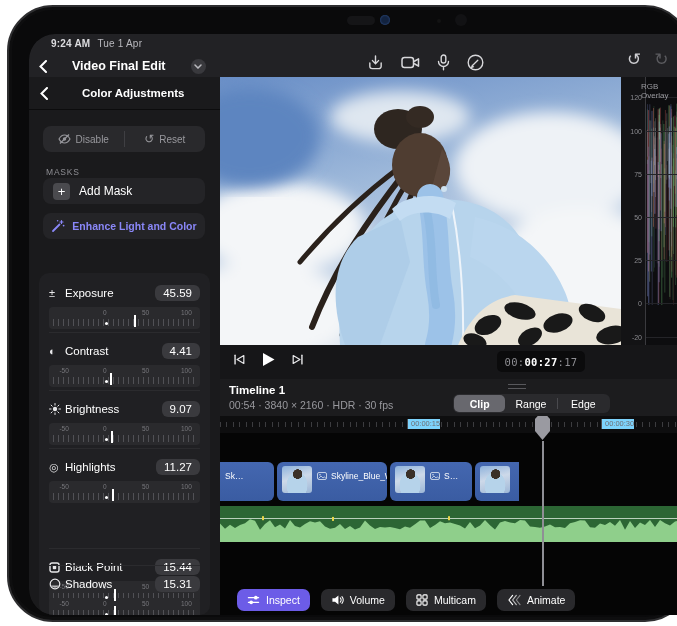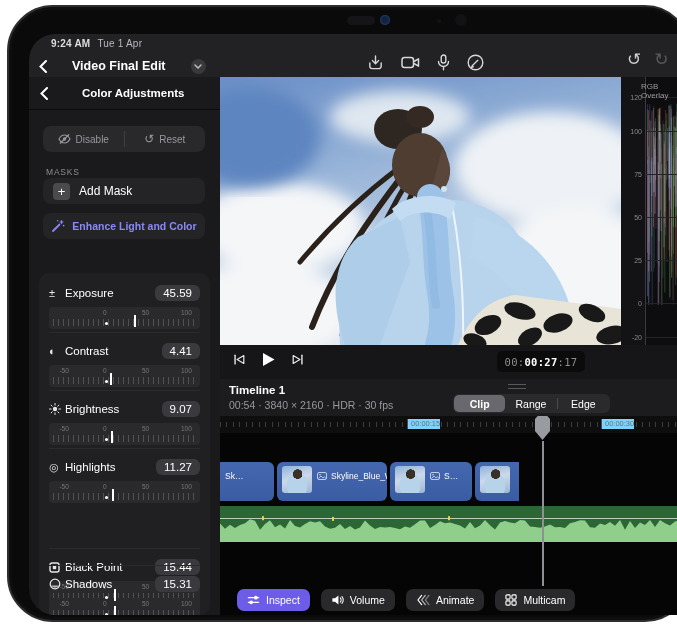--- a/index.html
+++ b/index.html
@@ -717,41 +717,41 @@
             <span>
               <svg width="13" height="12" viewBox="0 0 14 13">
                   <path d="M1.5 4.5 h2.8 L8 1.5 v10 L4.3 8.5 H1.5 Z" fill="#fff"></path>
                   <path d="M10 4.2 a3.6 3.6 0 0 1 0 4.6 M11.8 2.8 a6 6 0 0 1 0 7.4" stroke="#fff" stroke-width="1.1" fill="none" stroke-linecap="round"></path>
                 </svg>
             </span>
             <span>Volume</span>
           </div>
           <div class="bbtn">
             <span>
-              <svg width="14" height="12" viewBox="0 0 15 13">
-                  <g stroke="#fff" fill="none" stroke-width="1.3" stroke-linecap="round" stroke-linejoin="round">
-                    <path d="M6 1.5 L2 6.5 L6 11.5"></path>
-                    <path d="M10 1.5 L6 6.5 L10 11.5" opacity="0.7"></path>
-                    <path d="M14 1.5 L10 6.5 L14 11.5" opacity="0.45"></path>
-                  </g>
-                </svg>
-            </span>
-            <span>Animate</span>
-          </div>
-          <div class="bbtn">
-            <span>
               <svg width="12" height="12" viewBox="0 0 13 13">
                   <g stroke="#fff" fill="none" stroke-width="1.2">
                     <rect x="1" y="1" width="4.5" height="4.5" rx="1"></rect>
                     <rect x="7.5" y="1" width="4.5" height="4.5" rx="1"></rect>
                     <rect x="1" y="7.5" width="4.5" height="4.5" rx="1"></rect>
                     <rect x="7.5" y="7.5" width="4.5" height="4.5" rx="1"></rect>
                   </g>
                 </svg>
             </span>
             <span>Multicam</span>
           </div>
+          <div class="bbtn">
+            <span>
+              <svg width="14" height="12" viewBox="0 0 15 13">
+                  <g stroke="#fff" fill="none" stroke-width="1.3" stroke-linecap="round" stroke-linejoin="round">
+                    <path d="M6 1.5 L2 6.5 L6 11.5"></path>
+                    <path d="M10 1.5 L6 6.5 L10 11.5" opacity="0.7"></path>
+                    <path d="M14 1.5 L10 6.5 L14 11.5" opacity="0.45"></path>
+                  </g>
+                </svg>
+            </span>
+            <span>Animate</span>
+          </div>
         </div>
       </div>
 
     </div>
   </div>
 </div>
 
 </body></html>

